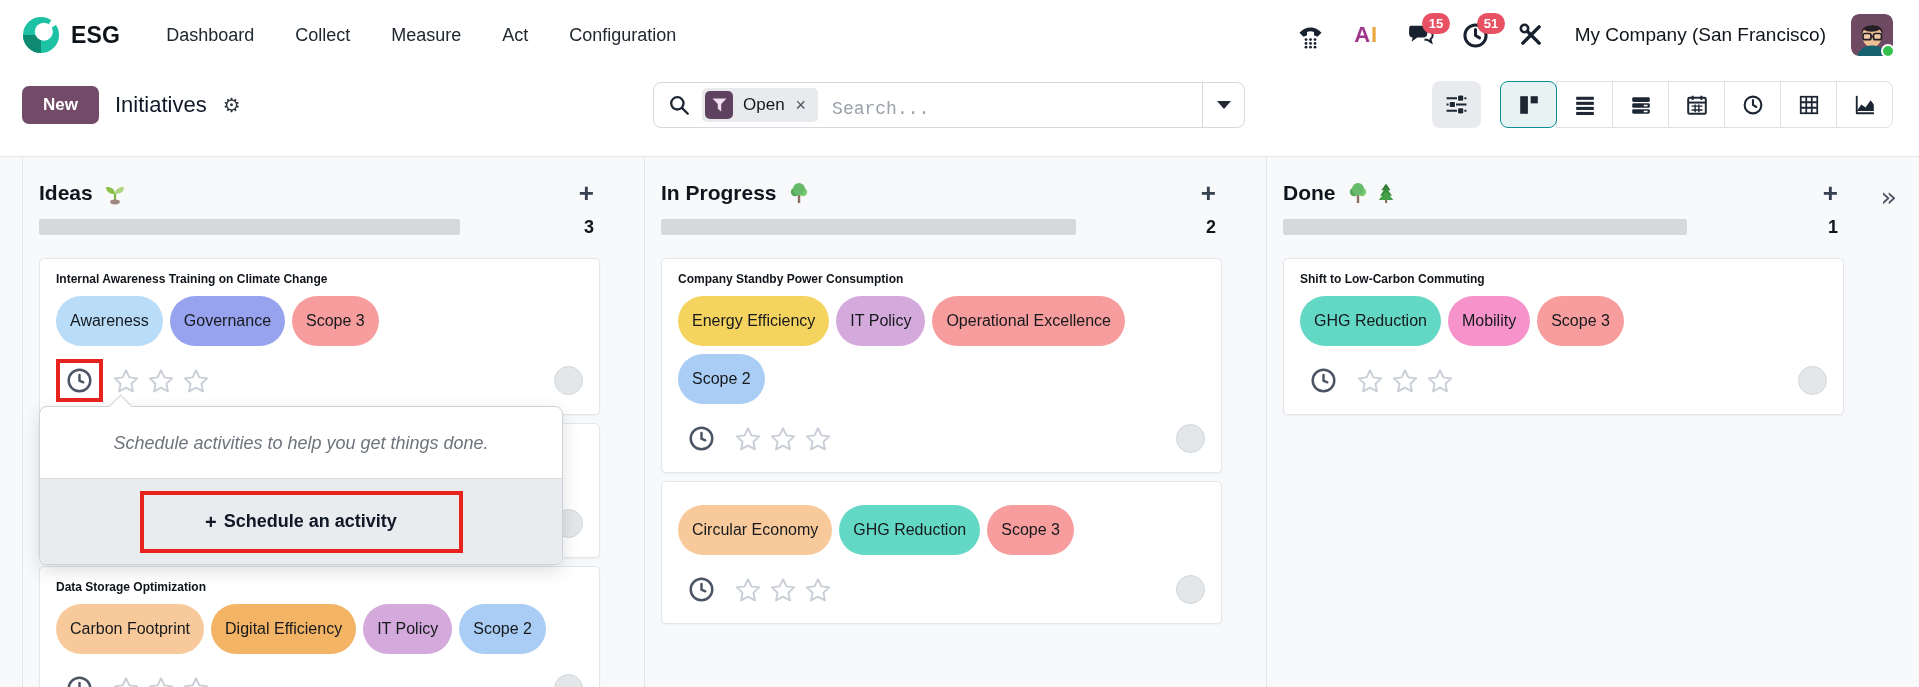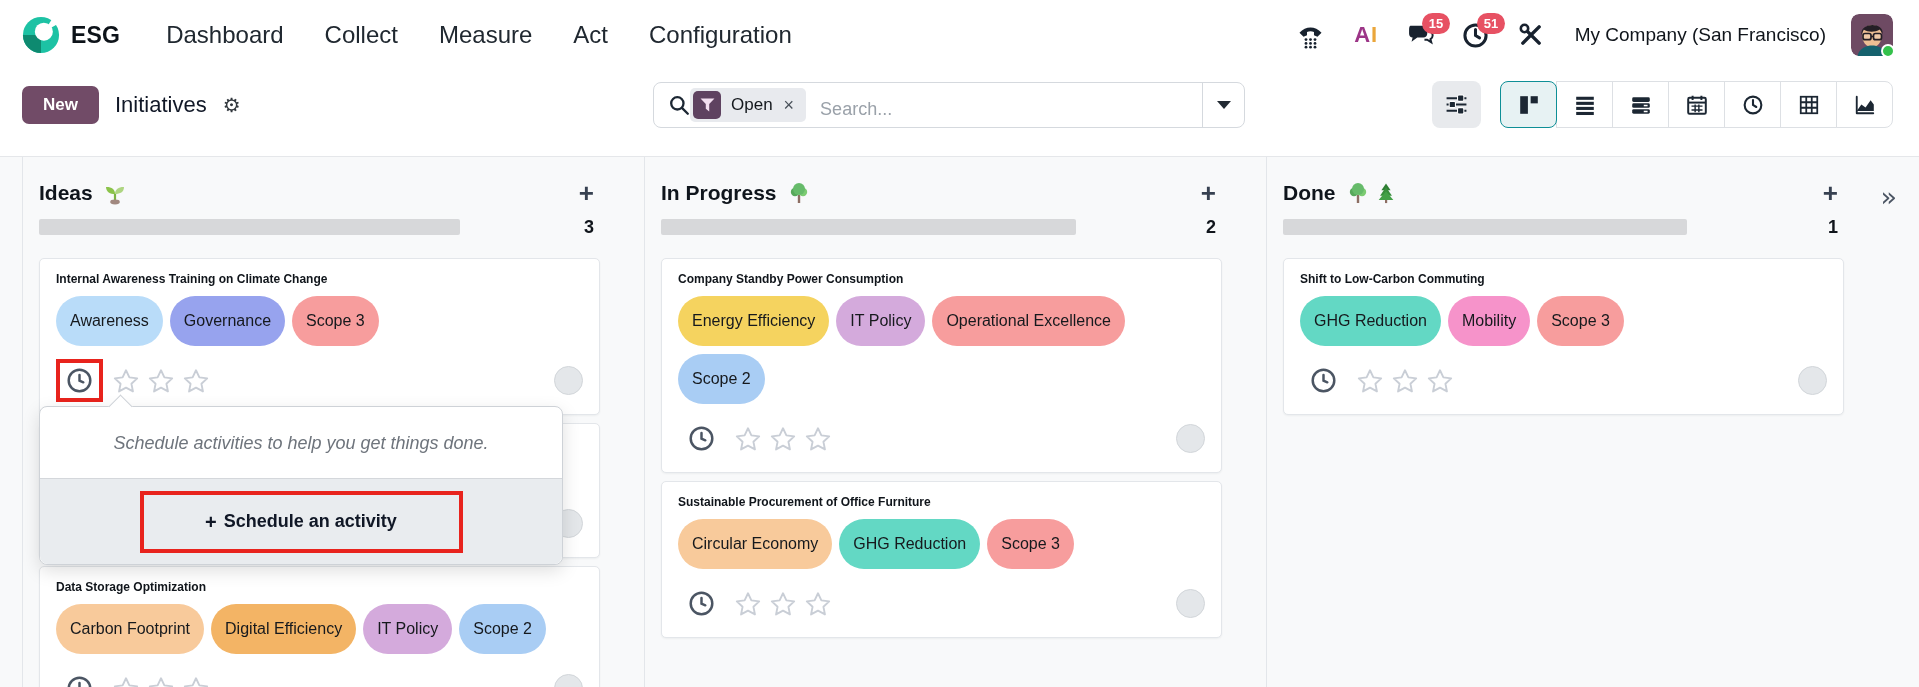--- a/index.html
+++ b/index.html
@@ -5,21 +5,21 @@
   * { margin:0; padding:0; box-sizing:border-box; }
   html,body { width:1919px; height:687px; overflow:hidden; background:#fff;
     font-family:"Liberation Sans", sans-serif; color:#10151b; }
 
   
   .topbar { position:absolute; left:0; top:0; width:100%; height:70px;
     display:flex; align-items:center; padding:0 26px 0 22px; background:#fff; }
   .brand { display:flex; align-items:center; gap:11px; cursor:pointer; }
   .brand-name { font-size:23px; font-weight:700; color:#0d1319; letter-spacing:.2px; }
   .menus { display:flex; align-items:center; gap:41px; margin-left:46px; }
-  .menu-item { font-size:24px; color:#202830; cursor:pointer; white-space:nowrap; }
+  .menu-item { font-size:18px; color:#202830; cursor:pointer; white-space:nowrap; }
   .systray { margin-left:auto; display:flex; align-items:center; gap:25px; }
   .tray-btn { position:relative; display:flex; align-items:center; justify-content:center;
     width:30px; height:30px; cursor:pointer; }
   .badge { position:absolute; top:-7px; left:16px; background:#e75163; color:#fff;
     font-size:13px; font-weight:700; line-height:1; padding:4px 7px; border-radius:999px; }
   .ai-a { font-size:22px; font-weight:800; color:#9c3587; }
   .ai-i { font-size:22px; font-weight:800; color:#eaa63b; margin-left:1px; }
   .company { font-size:19px; color:#10151b; margin-left:4px; white-space:nowrap; cursor:pointer; }
   .avatar-wrap { position:relative; width:42px; height:42px; cursor:pointer; }
   .status-dot { position:absolute; right:-2px; bottom:-2px; width:14px; height:14px;
@@ -31,27 +31,27 @@
   .btn-new { background:#714B67; color:#fff; font-size:17px; font-weight:600;
     border:none; border-radius:7px; padding:9px 21px; cursor:pointer;
     font-family:"Liberation Sans", sans-serif; }
   .cp-title { font-size:22px; font-weight:500; color:#111827; }
   .gear { font-family:"DejaVu Sans", sans-serif; font-size:20px; color:#32383e; cursor:pointer; }
 
   .searchbox { position:absolute; left:653px; top:12px; width:592px; height:46px;
     background:#fff; border:1px solid #d5d9de; border-radius:8px;
     display:flex; align-items:center; padding-left:14px; }
   .facet { display:flex; align-items:center; background:#e8eaee; border-radius:5px;
-    padding:3px; cursor:pointer; }
+    padding:3px; margin-left:12px; cursor:pointer; }
   .facet-funnel { width:28px; height:28px; background:#5e4260; border-radius:5px;
     display:flex; align-items:center; justify-content:center; }
   .facet-label { font-size:17px; color:#14181d; padding:0 10px; }
   .facet-x { font-size:18px; color:#49515a; padding:0 9px 0 1px; cursor:pointer; }
   .search-input { flex:1; border:none; outline:none; background:transparent;
-    font-size:18px; color:#3a424b; margin-left:14px; font-family:Liberation Sans, sans-serif;margin-top:8px; }
+    font-size:18px; color:#3a424b; margin-left:14px; font-family:Liberation Mono, monospace;margin-top:8px; }
   .search-input::placeholder { color:#9aa1a9; }
   .caret-zone { width:42px; align-self:stretch; border-left:1px solid #d5d9de;
     display:flex; align-items:center; justify-content:center; cursor:pointer; }
   .caret { width:0; height:0; border-left:7px solid transparent; border-right:7px solid transparent;
     border-top:8px solid #222a33; }
 
   .cp-right { position:absolute; right:26px; top:11px; display:flex; align-items:center; gap:19px; }
   .btn-sliders { width:49px; height:47px; background:#e8eaed; border:none; border-radius:8px;
     display:flex; align-items:center; justify-content:center; cursor:pointer; }
   .view-group { display:flex; }
@@ -504,21 +504,20 @@
                   <svg width="28" height="28" viewBox="0 0 24 24">
                     <path d="M12 2.8l2.9 6.1 6.7.85-4.95 4.6 1.3 6.6L12 17.7l-5.95 3.25 1.3-6.6L2.4 9.75l6.7-.85z" fill="none" stroke="#c9ced6" stroke-width="1.6" stroke-linejoin="round"></path>
                   </svg>
                 </span>
       </span>
       <span class="card-avatar"></span>
     </div>
   </article>
 
   <article class="card">
-    <div class="card-title">Sustainable Procurement of Office Furniture</div>
     <div class="card-tags">
               <span class="tag" style="background: rgb(248, 202, 155);">Circular Economy</span>
               <span class="tag" style="background: rgb(99, 216, 196);">GHG Reduction</span>
               <span class="tag" style="background: rgb(247, 157, 157);">Scope 3</span>
             </div>
     <div class="card-footer">
       <span class="clock-wrap">
         <button class="clock-btn">
           <svg width="27" height="27" viewBox="0 0 24 24">
             <circle cx="12" cy="12" r="9.6" fill="none" stroke="#4b5563" stroke-width="2.2"></circle>

